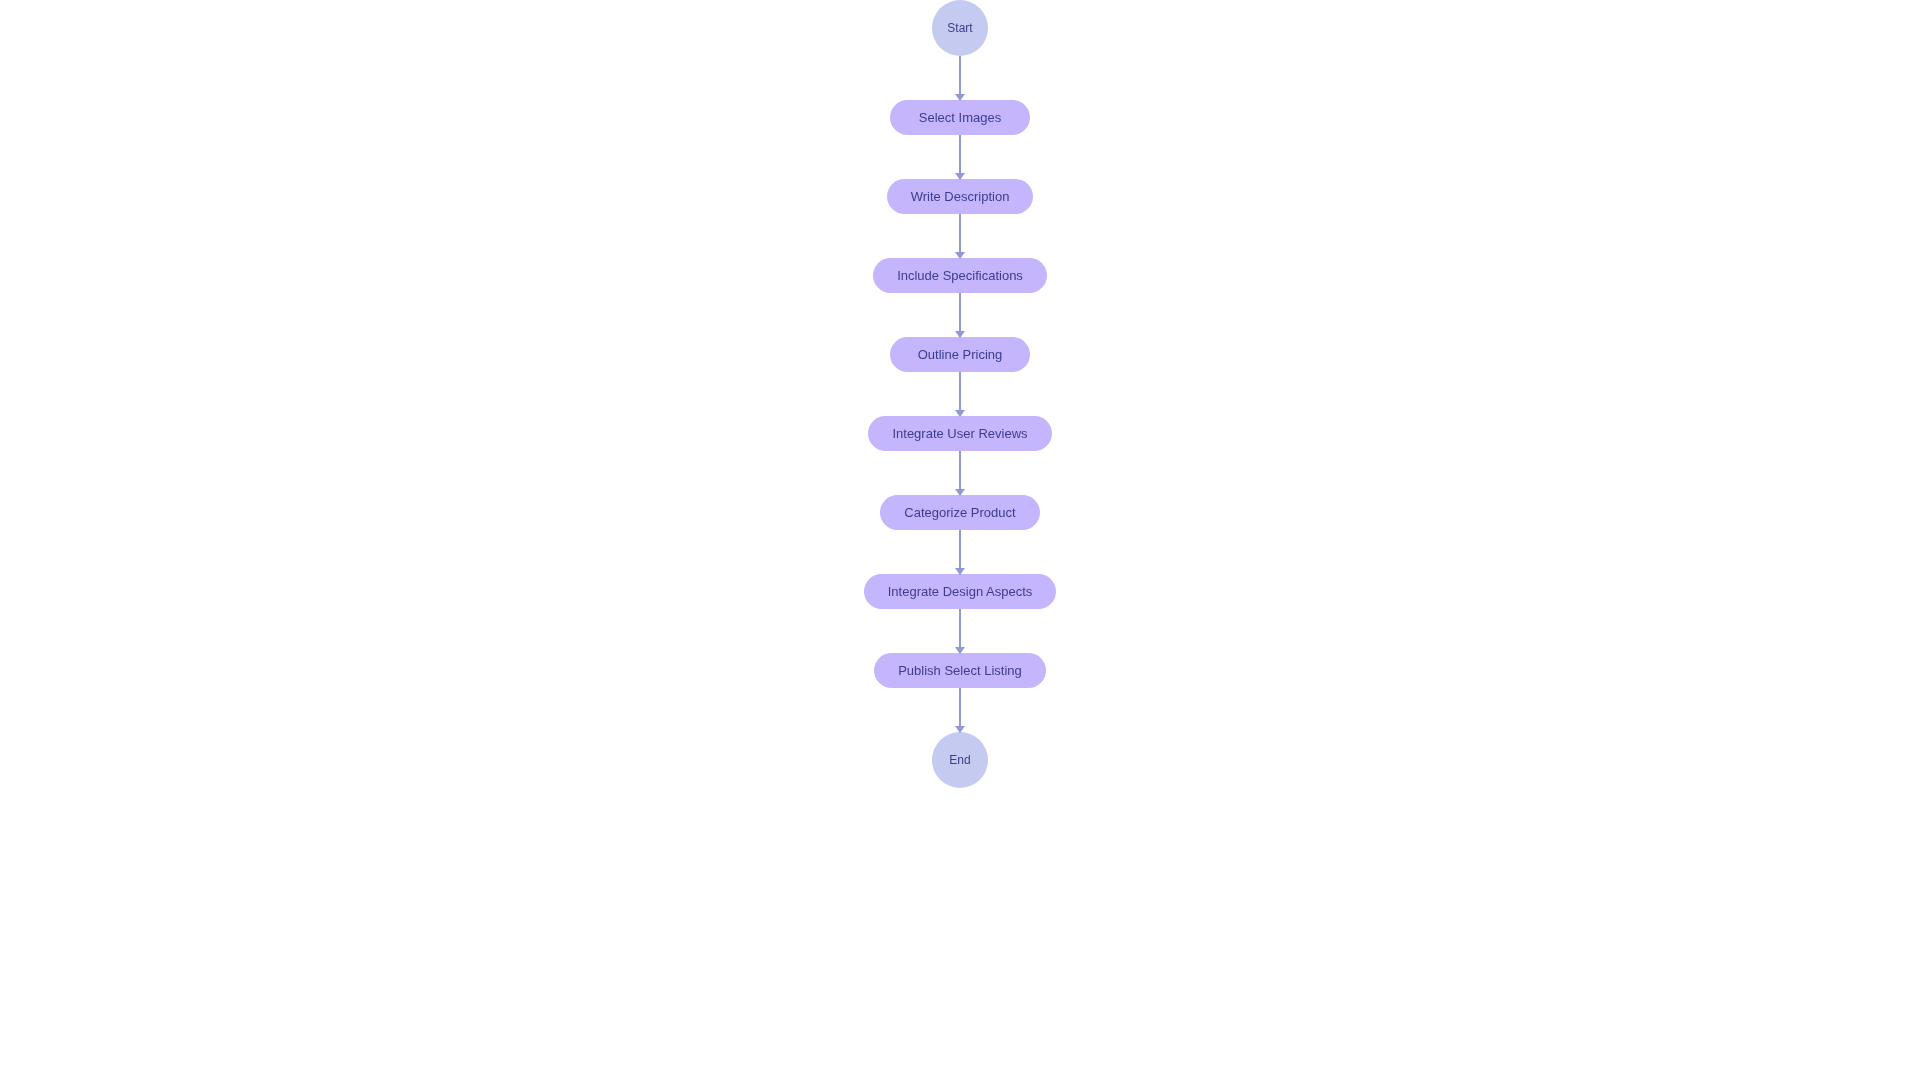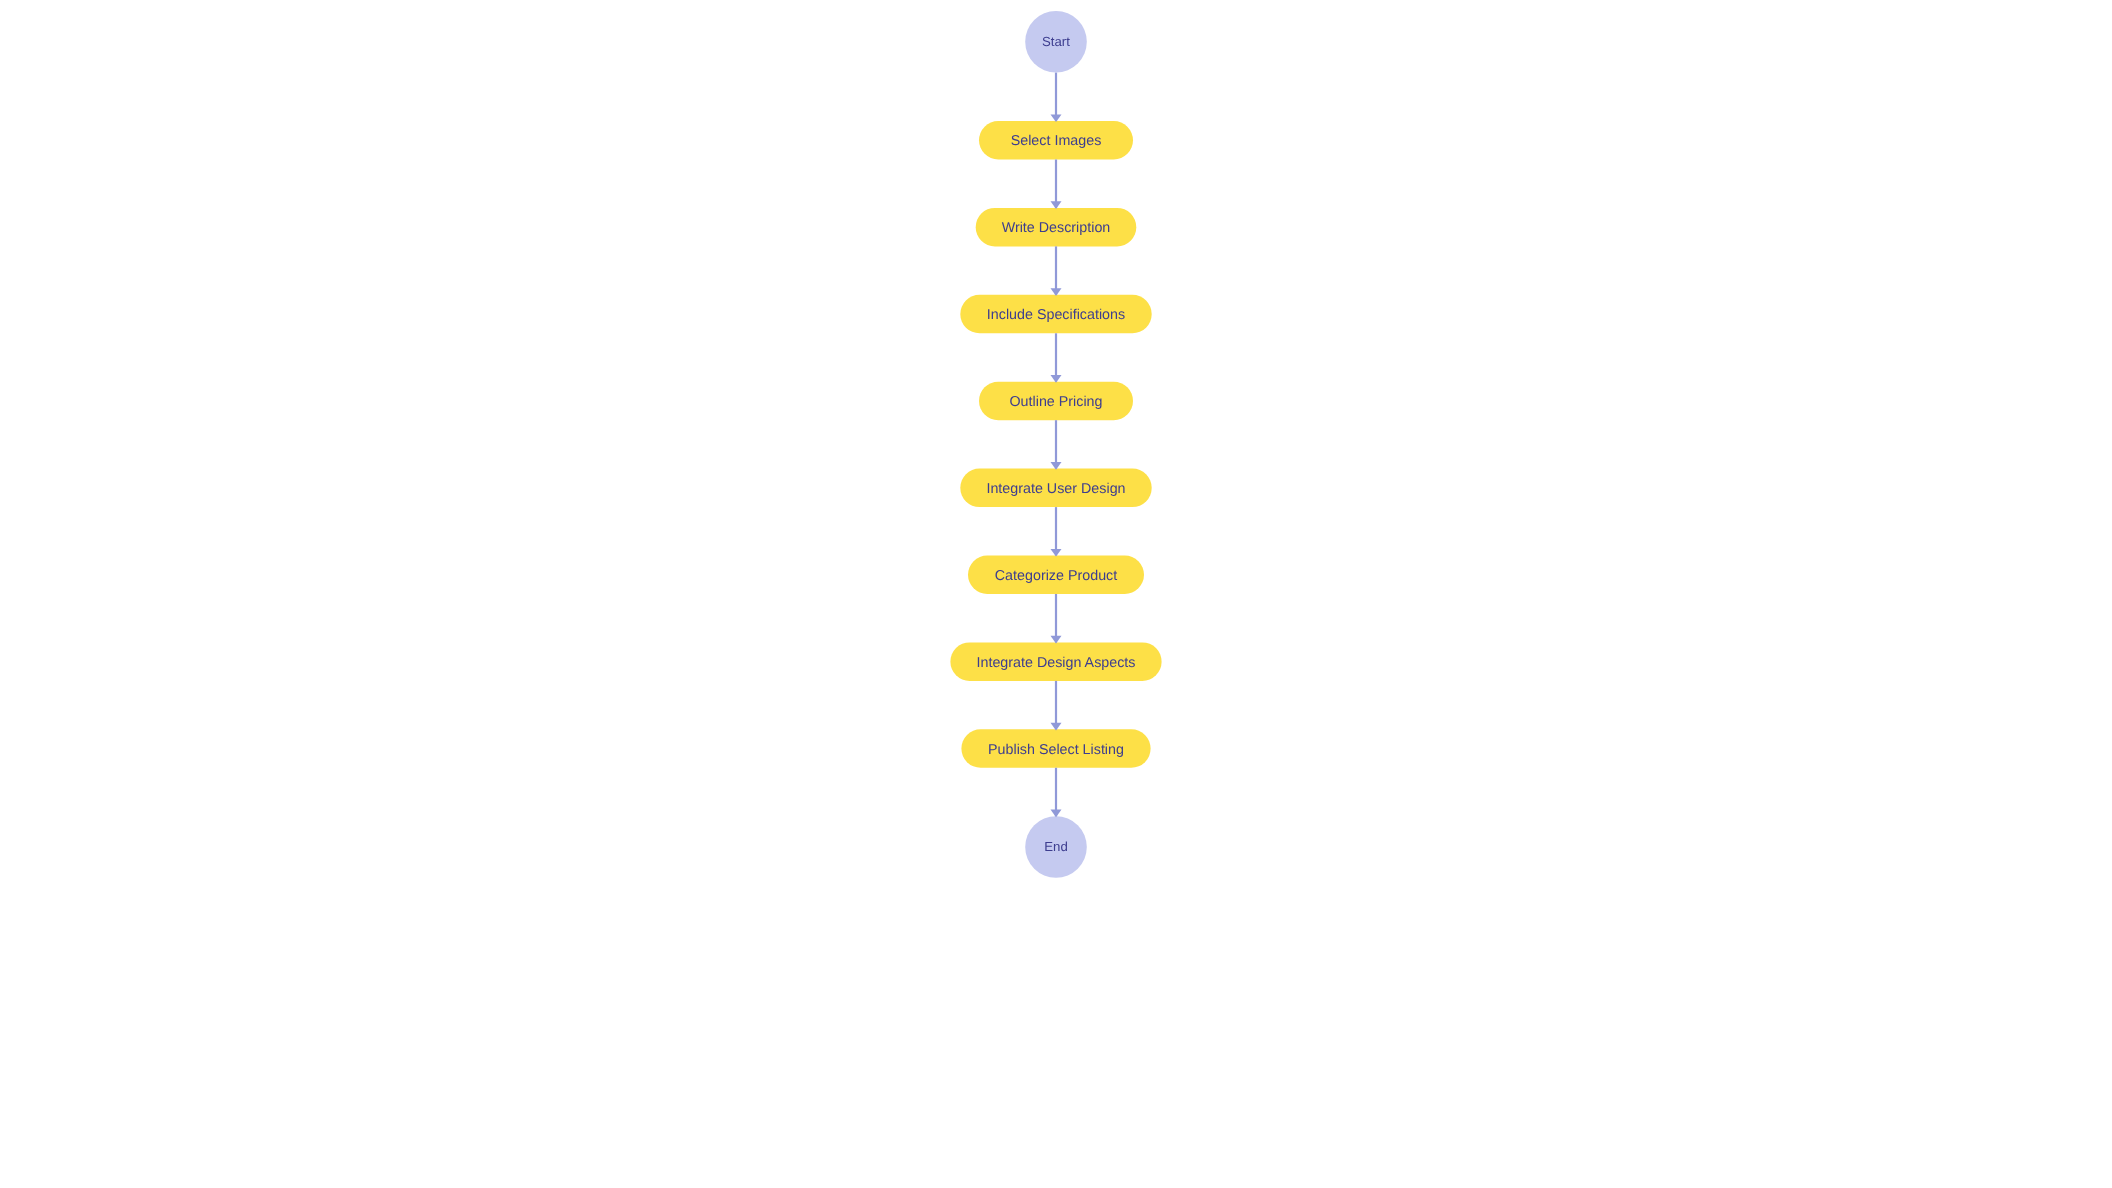--- a/index.html
+++ b/index.html
@@ -15,21 +15,20 @@
       font-family: 'Segoe UI', Arial, sans-serif;
       overflow: hidden;
     }
 
     .diagram-container {
       width: 1920px;
       height: 1080px;
       display: flex;
       justify-content: center;
       align-items: flex-start;
-      padding-top: 10px;
     }
 
     .flowchart {
       display: flex;
       flex-direction: column;
       align-items: center;
       position: relative;
     }
 
     .node-circle {
@@ -41,21 +40,21 @@
       align-items: center;
       justify-content: center;
       font-size: 12px;
       color: #3d3d8f;
       font-weight: 500;
       text-align: center;
       flex-shrink: 0;
     }
 
     .node-pill {
-      background: #fde047;
+      background: #c4b5fd;
       border-radius: 24px;
       padding: 10px 24px;
       display: flex;
       align-items: center;
       justify-content: center;
       font-size: 13px;
       color: #3d3d8f;
       font-weight: 400;
       text-align: center;
       min-width: 140px;
@@ -113,21 +112,21 @@
 
     <div class="connector"></div>
 
     <div class="node-pill">
       <span>Outline Pricing</span>
     </div>
 
     <div class="connector"></div>
 
     <div class="node-pill">
-      <span>Integrate User Design</span>
+      <span>Integrate User Reviews</span>
     </div>
 
     <div class="connector"></div>
 
     <div class="node-pill">
       <span>Categorize Product</span>
     </div>
 
     <div class="connector"></div>
 

